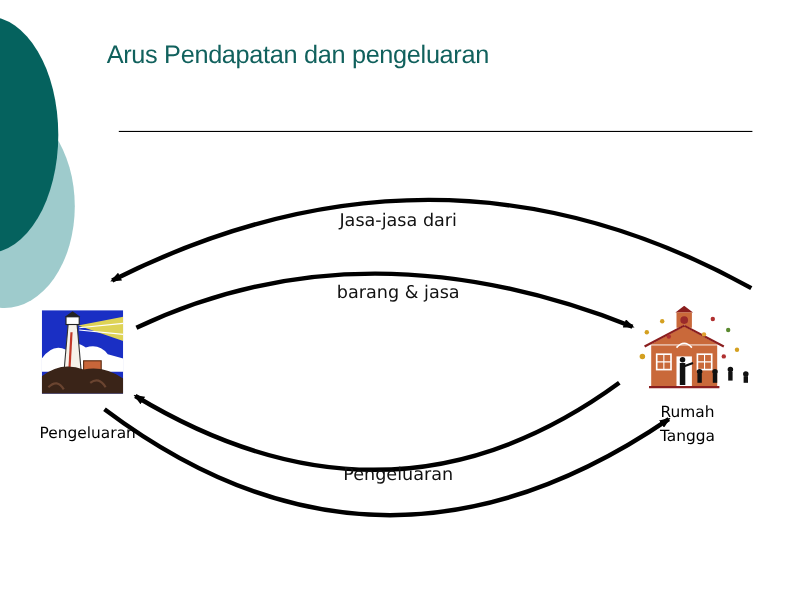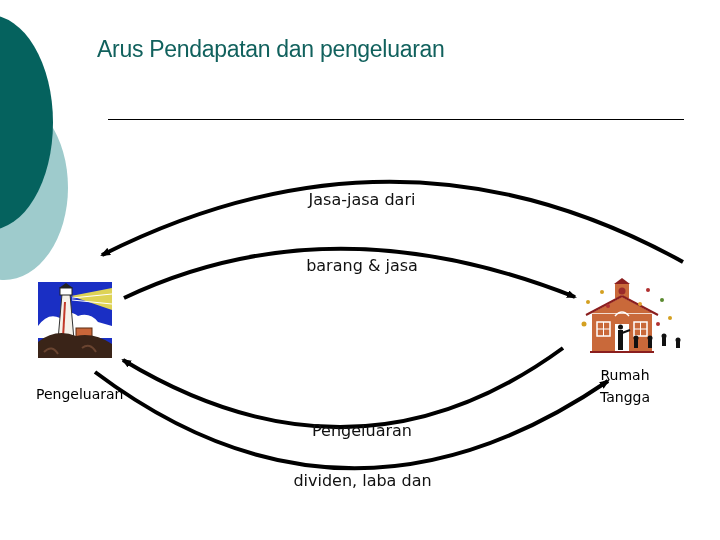--- a/index.html
+++ b/index.html
@@ -56,21 +56,20 @@
 <div class="label" style="left:287px; top:192px; width:150px;">
   <div>Jasa-jasa dari</div>
 </div>
 <div class="label" style="left:287px; top:258px; width:150px;">
   <div>barang &amp; jasa</div>
 </div>
 <div class="label" style="left:287px; top:383px; width:150px;margin-top:40px;">
   <div>Pengeluaran</div>
 </div>
 <div class="label" style="left:280px; top:473px; width:165px;">
-  <div>dividen, laba dan</div>
 </div>
 
 <svg class="pic" style="left:38px; top:282px;" width="74" height="76" viewBox="0 0 74 76">
   <rect x="0" y="0" width="74" height="76" fill="#1a2fc4"></rect>
   <polygon points="33,14 74,6 74,28" fill="#f4e64a" opacity="0.9"></polygon>
   <line x1="34" y1="16" x2="74" y2="12" stroke="#ffffff" stroke-width="1"></line>
   <line x1="34" y1="18" x2="74" y2="22" stroke="#ffffff" stroke-width="1"></line>
   <path d="M0,44 Q10,30 22,36 Q30,26 40,34 Q52,30 60,40 L74,44 L74,56 L0,56 Z" fill="#ffffff"></path>
   <polygon points="20,58 24,12 32,12 36,58" fill="#f6f2ea" stroke="#333" stroke-width="1"></polygon>
   <line x1="27" y1="20" x2="25" y2="56" stroke="#c23a2a" stroke-width="2"></line>

